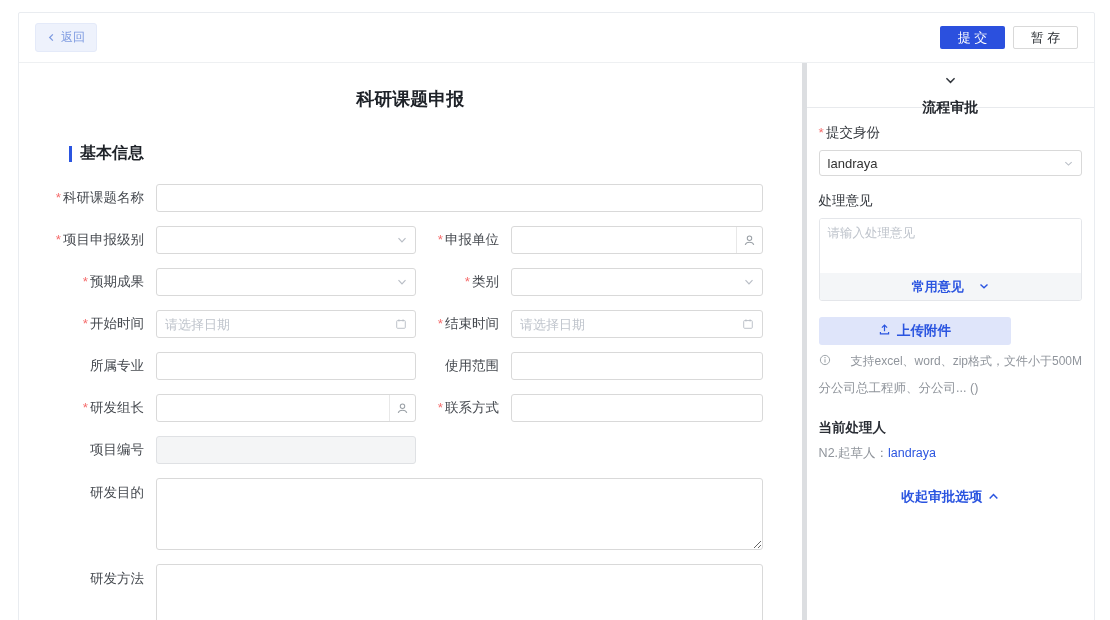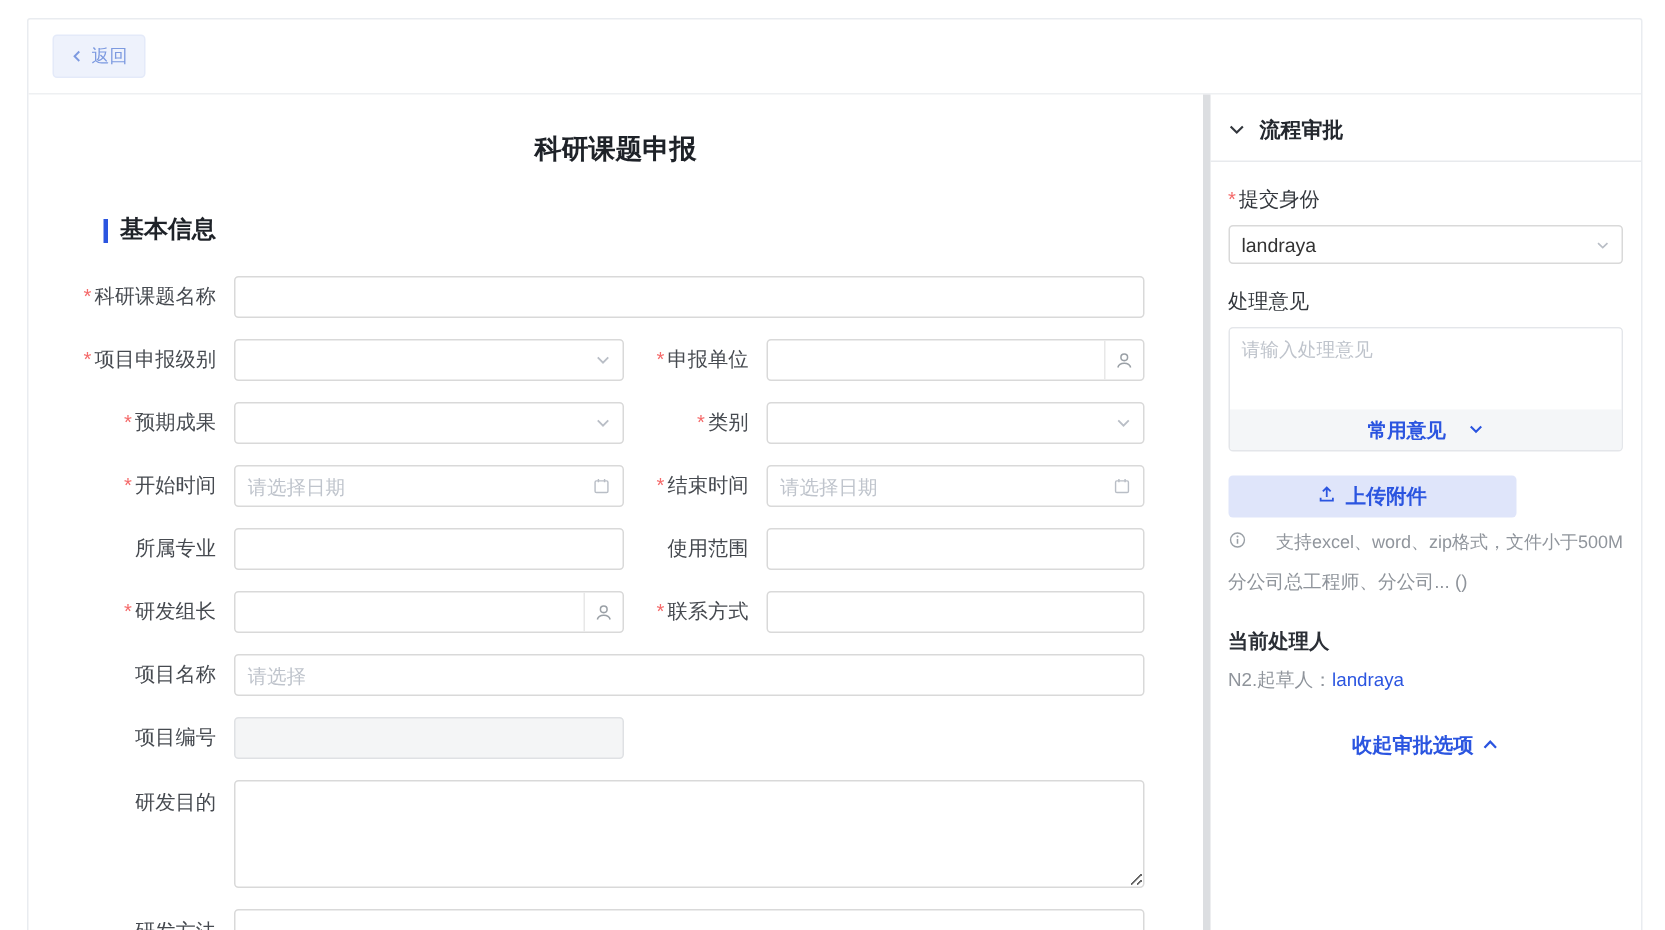--- a/index.html
+++ b/index.html
@@ -45,21 +45,21 @@
   .ctl input::placeholder { color:#bfc4cc; }
   .ctl .right-ic { position:absolute; right:8px; top:50%; transform:translateY(-50%);
     display:flex; align-items:center; }
   .person-box { position:absolute; right:0; top:0; bottom:0; width:26px;
     border-left:1px solid #e8e8e8; display:flex; align-items:center; justify-content:center; cursor:pointer; }
   .ctl.disabled { background:#f4f5f6; border-color:#dfe1e4; }
   textarea.big { width:607px; height:72px; border:1px solid #d9d9d9; border-radius:3px;
     font-size:13px; padding:6px 8px; color:#333; font-family:inherit; outline:none; }
   
   .sb-head { margin-top:10px; height:28px; display:flex; align-items:center; gap:10px;
-    font-size:14px; font-weight:700; color:#24282e; cursor:pointer; }
+    font-size:14px; font-weight:700; color:#24282e; cursor:pointer;flex-direction:column; }
   .sb-rule { height:1px; background:#e8eaed; margin:6px -12px 0; }
   .sb-label { margin-top:16px; font-size:13.5px; color:#33373d; }
   .sb-label-strong { margin-top:22px; font-size:13.5px; color:#2b2f36; font-weight:700; }
   .sb-select { margin-top:8px; height:26px; border:1px solid #d9d9d9; border-radius:3px;
     display:flex; align-items:center; padding:0 8px; font-size:13px; color:#333;
     cursor:pointer; background:#fff; position:relative; }
   .sb-select .chev { position:absolute; right:8px; }
   .comment-box { margin-top:8px; border:1px solid #e4e6ea; border-radius:3px; overflow:hidden; }
   .comment-box textarea { width:100%; height:54px; border:none; outline:none; resize:none;
     padding:6px 8px; font-size:12.5px; color:#333; font-family:inherit; display:block; }
@@ -84,20 +84,24 @@
 
   <div class="toolbar">
     <div class="back-btn">
       <span>
         <svg width="9" height="9" viewBox="0 0 10 10">
             <path d="M6.5 1.5 L3 5 L6.5 8.5" stroke="#7d9ae0" stroke-width="1.4" fill="none"></path>
           </svg>
       </span>
       <span>返回</span>
     </div>
+    <div class="toolbar-right">
+      <button class="btn-primary">提 交</button>
+      <button class="btn-plain">暂 存</button>
+    </div>
   </div>
 
   <div class="content">
 
     <div class="form-panel">
       <div class="form-title">科研课题申报</div>
 
       <div class="section-head">
         <div class="section-bar"></div>
         <div class="section-label">基本信息</div>
@@ -199,26 +203,20 @@
                   <path d="M2.4 11.8 a4.7 3.8 0 0 1 9.2 0" fill="none" stroke="#9aa0a6" stroke-width="1.1"></path>
                 </svg>
             </span>
           </div>
           <div class="lab2"><span class="star">*</span><span>联系方式</span></div>
           <div class="ctl w-h2">
             <input type="text" style="">
           </div>
         </div>
 
-        <div class="row">
-          <div class="lab"><span>项目名称</span></div>
-          <div class="ctl w-full">
-            <input type="text" placeholder="请选择" style="">
-          </div>
-        </div>
 
         <div class="row">
           <div class="lab"><span>项目编号</span></div>
           <div class="ctl w-h1 disabled">
             <input type="text" disabled="" style="">
           </div>
         </div>
 
         <div class="row top">
           <div class="lab"><span>研发目的</span></div>

